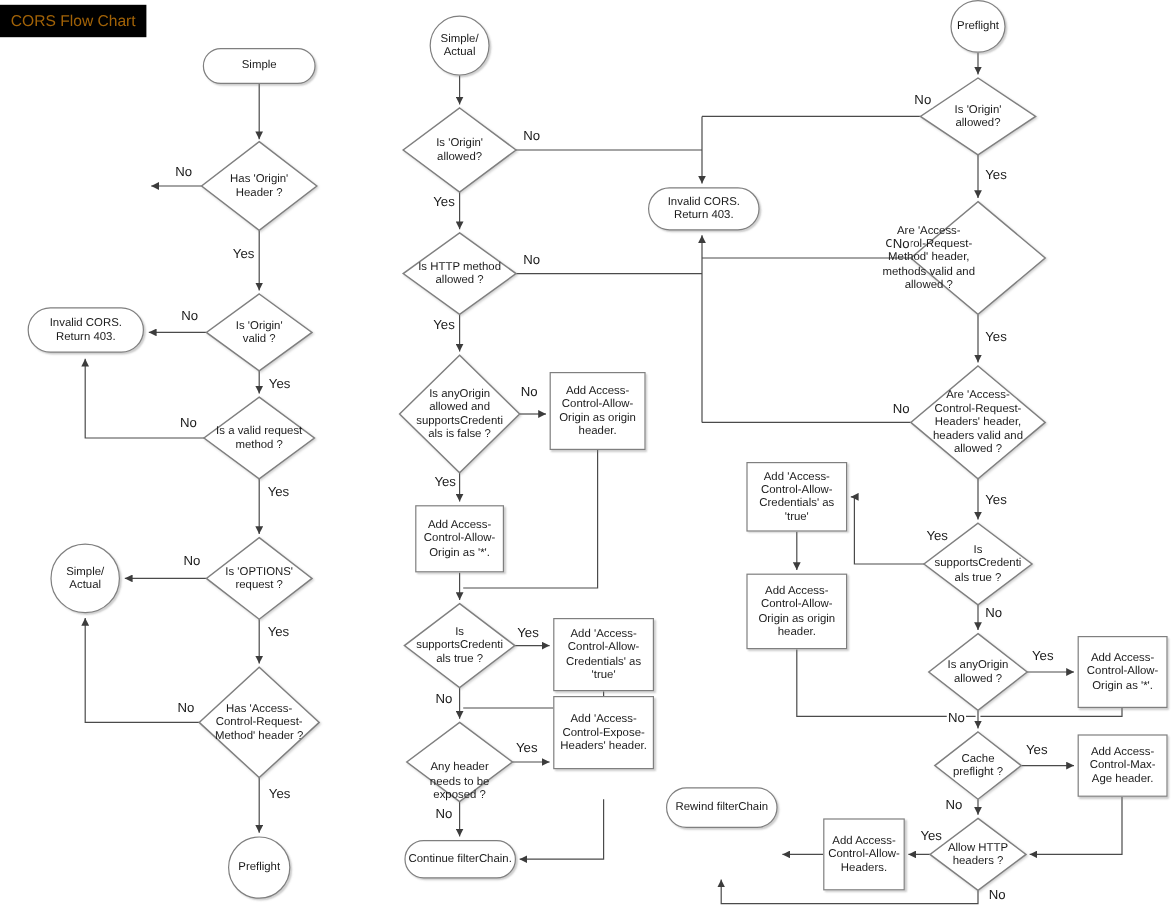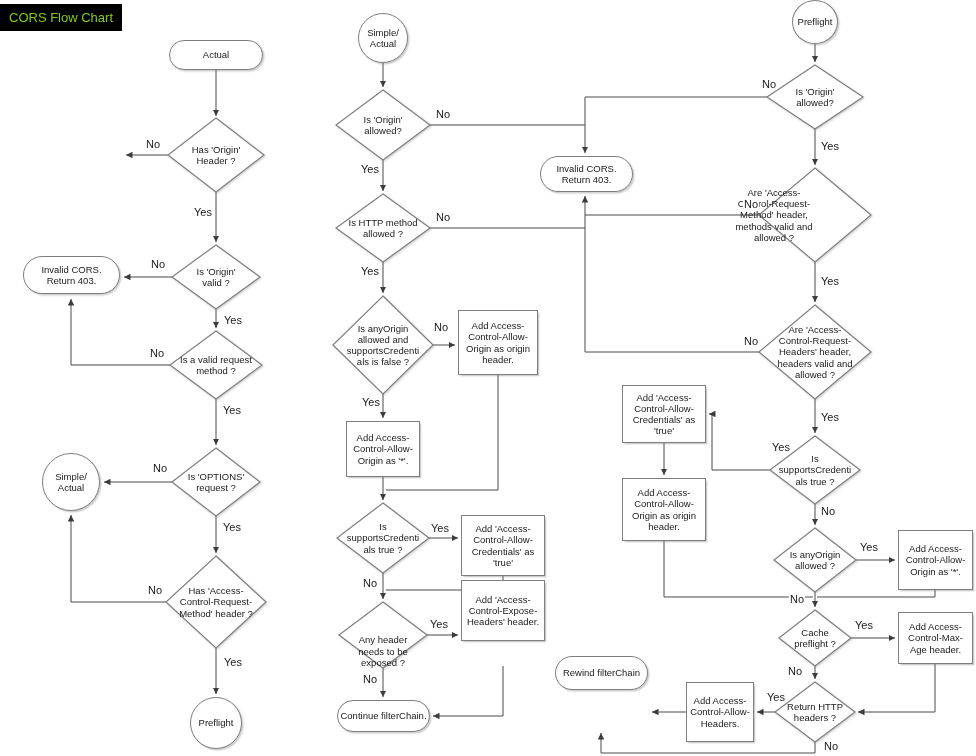--- a/index.html
+++ b/index.html
@@ -11,21 +11,21 @@
   .dia { fill:#ffffff; stroke:#7f7f7f; stroke-width:1.2; filter:drop-shadow(1.5px 1.5px 1px rgba(130,130,130,.4)); }
   .node { position:absolute; display:flex; align-items:center; justify-content:center; text-align:center;
           font-size:9.5px; line-height:1.18; }
   .shape { background:#fff; border:1px solid #7f7f7f; box-shadow:1.5px 1.5px 1.5px rgba(130,130,130,.4); padding:2px; }
   .stadium { border-radius:999px; }
   .circle { border-radius:50%; }
   .txt { display:block; overflow-wrap:anywhere; }
   .shape .txt { width:100%; }
   .nowrap .txt { white-space:nowrap; overflow-wrap:normal; }
   .elabel { position:absolute; transform:translate(-50%,-50%); font-size:11px; background:#fff; padding:0 1px; z-index:3; }
-  .title { position:absolute; left:0; top:4px; background:#000; color:#84cc16; font-size:13px; padding:6px 9px; z-index:4; }
+  .title { position:absolute; left:0; top:4px; background:#000; color:#a16207; font-size:13px; padding:6px 9px; z-index:4; }
 </style>
 </head>
 <body>
 
 <div class="canvas">
 
   <svg class="flow" width="976" height="756" viewBox="0 0 976 756">
     <defs>
       <marker id="arr" viewBox="0 0 10 10" refX="10" refY="5" markerWidth="6.5" markerHeight="6.5" orient="auto-start-reverse">
         <path d="M0,0 L10,5 L0,10 z" fill="#3c3c3c"></path>
@@ -100,21 +100,21 @@
       <polygon class="dia" points="815,436 860,470 815,504 770,470"></polygon>
       <polygon class="dia" points="815,528 856,560 815,592 774,560"></polygon>
       <polygon class="dia" points="815,610 851,638 815,666 779,638"></polygon>
       <polygon class="dia" points="815,682 855,712 815,742 775,712"></polygon>
     </g>
   </svg>
 
   <div class="title">CORS Flow Chart</div>
 
   <div class="node shape stadium" style="left:169px;top:40px;width:94px;height:30px;">
-      <span class="txt">Actual</span>
+      <span class="txt">Simple</span>
     </div>
   <div class="node" style="left:168px;top:118px;width:96px;height:74px;">
       <span class="txt" style="width:66px">Has 'Origin' Header ?</span>
     </div>
   <div class="node" style="left:172px;top:245px;width:88px;height:64px;">
       <span class="txt" style="width:60px">Is 'Origin' valid ?</span>
     </div>
   <div class="node shape stadium" style="left:23px;top:256px;width:97px;height:38px;">
       <span class="txt">Invalid CORS. Return 403.</span>
     </div>
@@ -198,21 +198,21 @@
   <div class="node shape" style="left:898px;top:530px;width:75px;height:60px;">
       <span class="txt">Add Access-Control-Allow-Origin as '*'.</span>
     </div>
   <div class="node" style="left:779px;top:610px;width:72px;height:56px;">
       <span class="txt" style="width:52px">Cache preflight ?</span>
     </div>
   <div class="node shape" style="left:898px;top:612px;width:75px;height:52px;">
       <span class="txt">Add Access-Control-Max-Age header.</span>
     </div>
   <div class="node" style="left:775px;top:682px;width:80px;height:60px;">
-      <span class="txt" style="width:56px">Return HTTP headers ?</span>
+      <span class="txt" style="width:56px">Allow HTTP headers ?</span>
     </div>
   <div class="node shape" style="left:686px;top:682px;width:68px;height:60px;">
       <span class="txt">Add Access-Control-Allow-Headers.</span>
     </div>
   <div class="node shape stadium nowrap" style="left:555px;top:656px;width:93px;height:34px;">
       <span class="txt">Rewind filterChain</span>
     </div>
 
   <div class="elabel" style="left:153px;top:144px;">No</div>
   <div class="elabel" style="left:203px;top:212px;">Yes</div>

